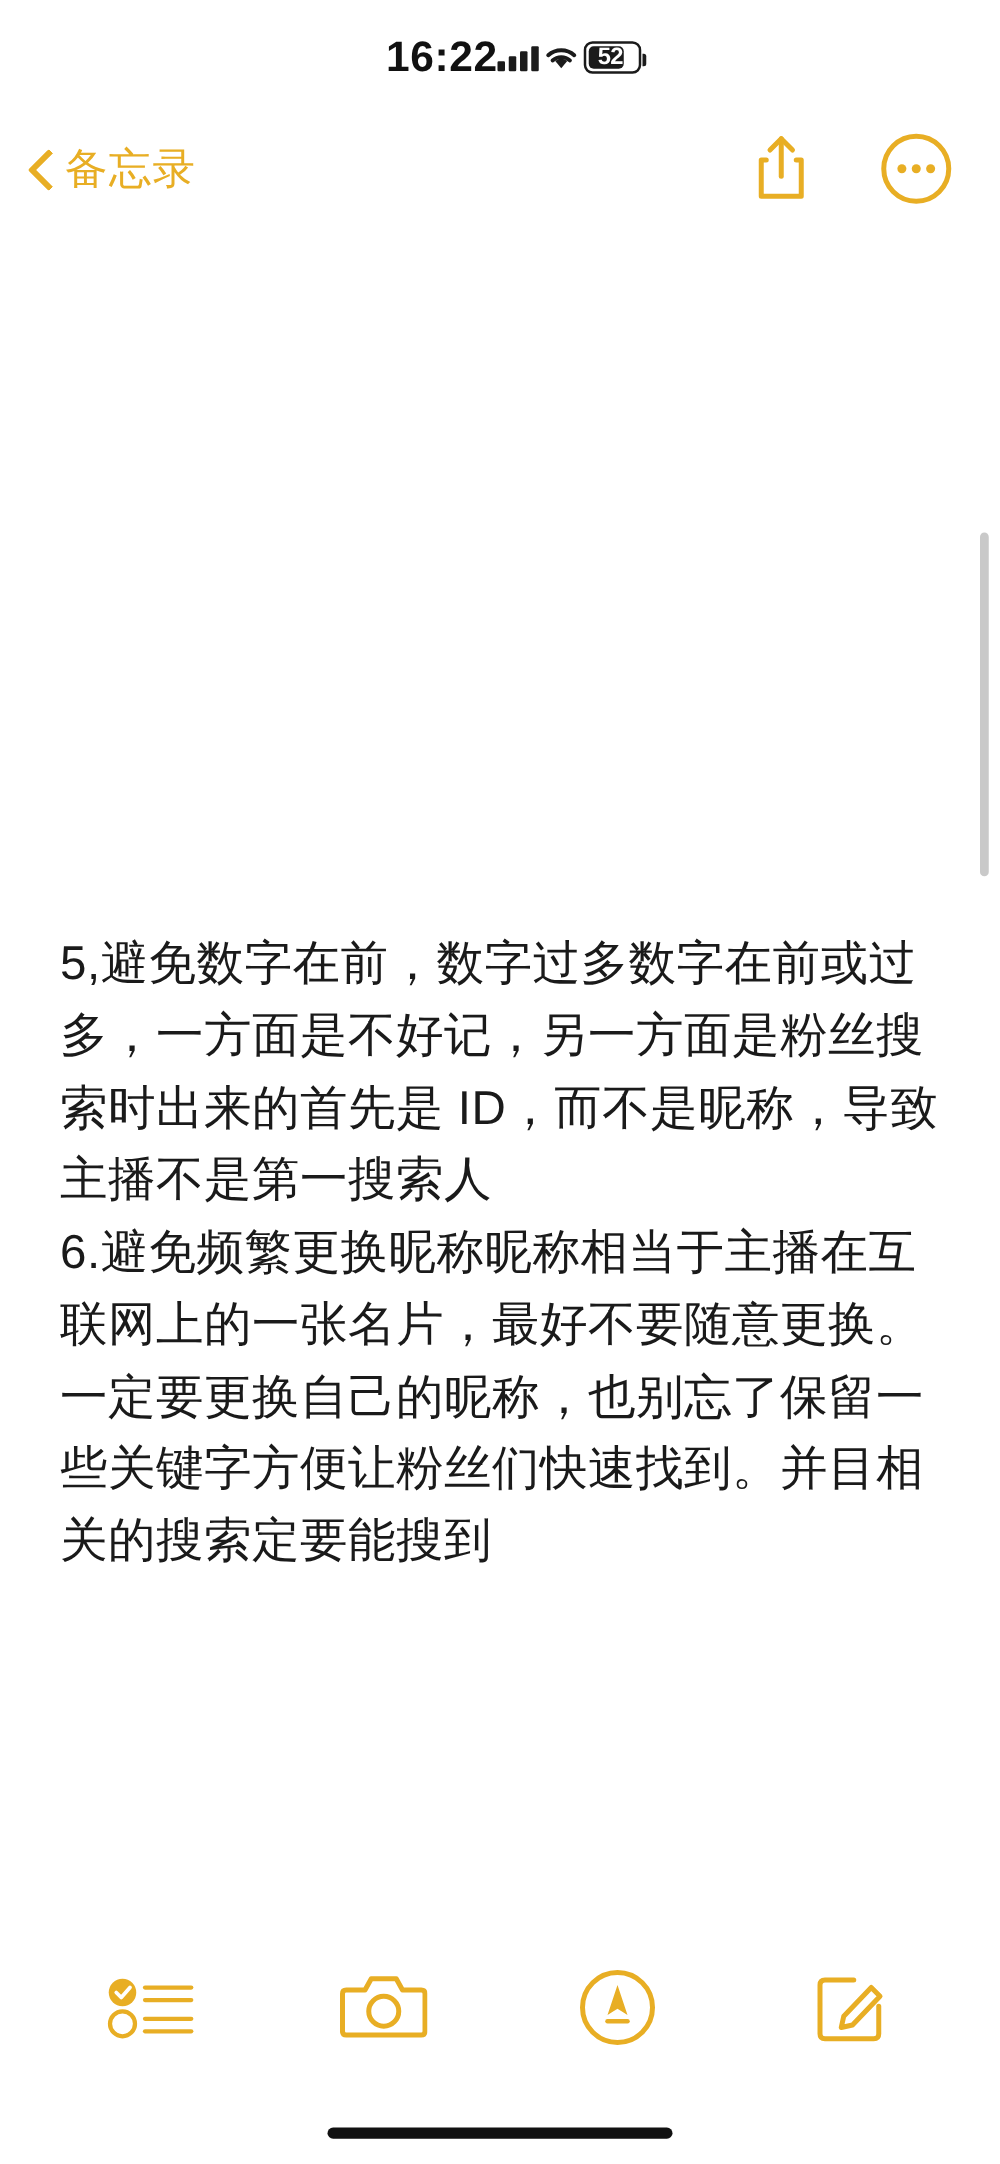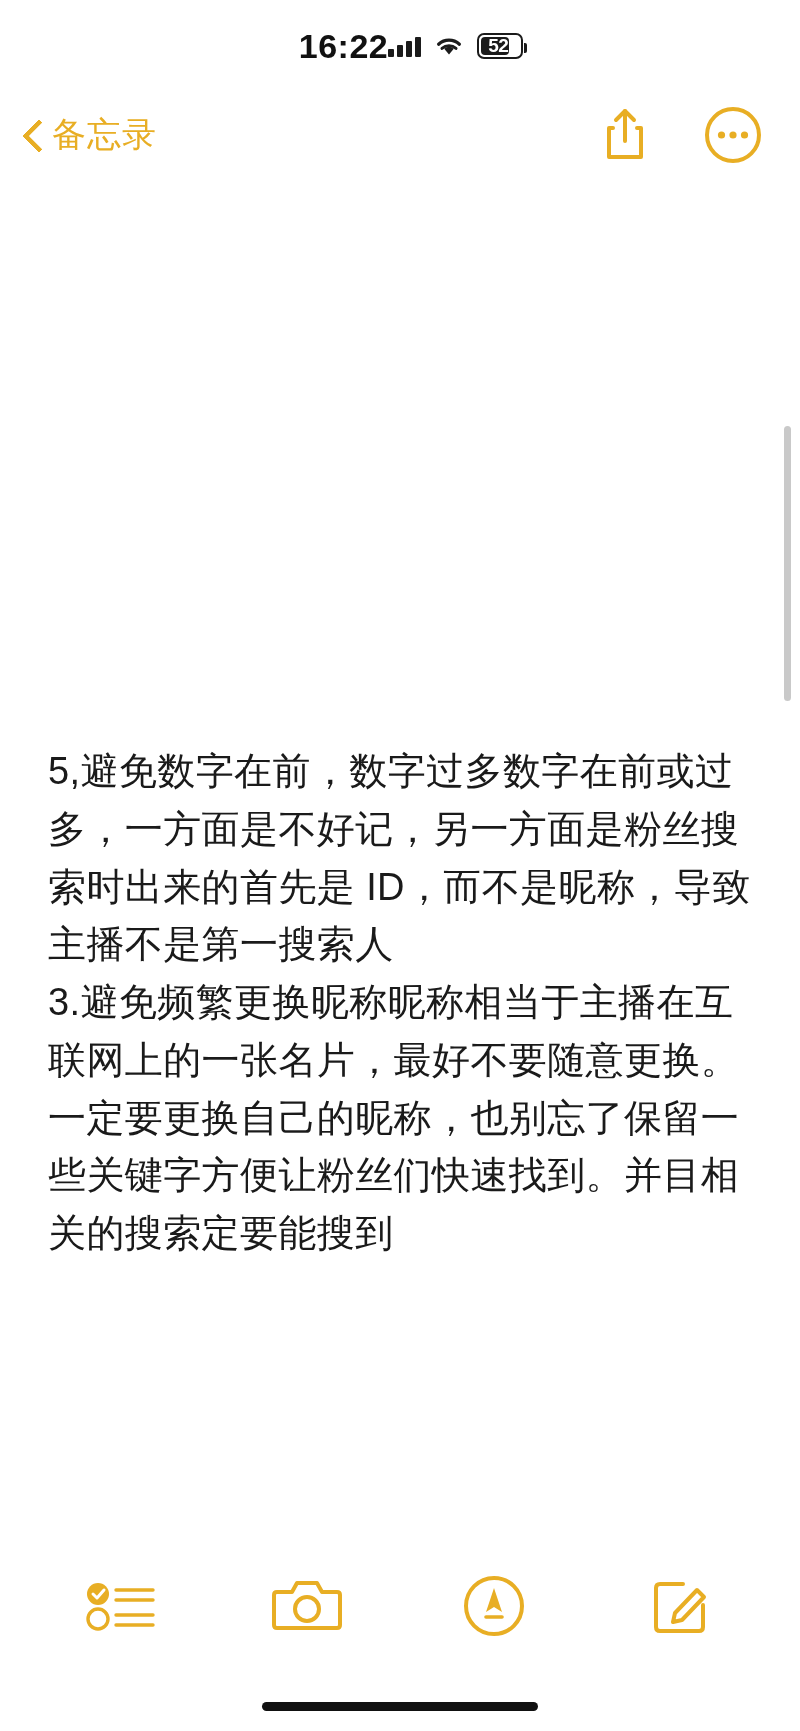--- a/index.html
+++ b/index.html
@@ -38,21 +38,21 @@
   .status-time {
     font-size: 34px;
     font-weight: bold;
     color: #111111;
     letter-spacing: 0.5px;
     font-family: "Liberation Sans", sans-serif;
   }
   .status-right {
     display: flex;
     align-items: center;
-    gap: 12px;
+    gap: 2px;
   }
   .signal-dots {
     display: flex;
     align-items: flex-end;
     gap: 3px;
     height: 22px;
   }
   .signal-dots span {
     display: block;
     width: 6px;
@@ -262,21 +262,21 @@
           <circle cx="17.5" cy="29" r="3.6" fill="#E8AE24"></circle>
           <circle cx="29" cy="29" r="3.6" fill="#E8AE24"></circle>
           <circle cx="40.5" cy="29" r="3.6" fill="#E8AE24"></circle>
         </svg>
       </div>
     </div>
   </div>
 
   <div class="note-area">
     <div class="note-text">5,避免数字在前，数字过多数字在前或过多，一方面是不好记，另一方面是粉丝搜索时出来的首先是 ID，而不是昵称，导致主播不是第一搜索人
-3.避免频繁更换昵称昵称相当于主播在互联网上的一张名片，最好不要随意更换。一定要更换自己的昵称，也别忘了保留一些关键字方便让粉丝们快速找到。并目相关的搜索定要能搜到</div>
+6.避免频繁更换昵称昵称相当于主播在互联网上的一张名片，最好不要随意更换。一定要更换自己的昵称，也别忘了保留一些关键字方便让粉丝们快速找到。并目相关的搜索定要能搜到</div>
     <div class="scroll-indicator"></div>
   </div>
 
   <div class="bottom-bar">
     <div class="tb-item">
       <svg width="74" height="60" viewBox="0 0 74 60">
         <circle cx="15" cy="18" r="11" fill="#E8AE24"></circle>
         <path d="M10 18 L14 22 L21 14" stroke="#ffffff" stroke-width="3" fill="none" stroke-linecap="round" stroke-linejoin="round"></path>
         <circle cx="15" cy="43" r="10" stroke="#E8AE24" stroke-width="3.4" fill="none"></circle>
         <path d="M33 14 L70 14" stroke="#E8AE24" stroke-width="3.4" stroke-linecap="round"></path>

